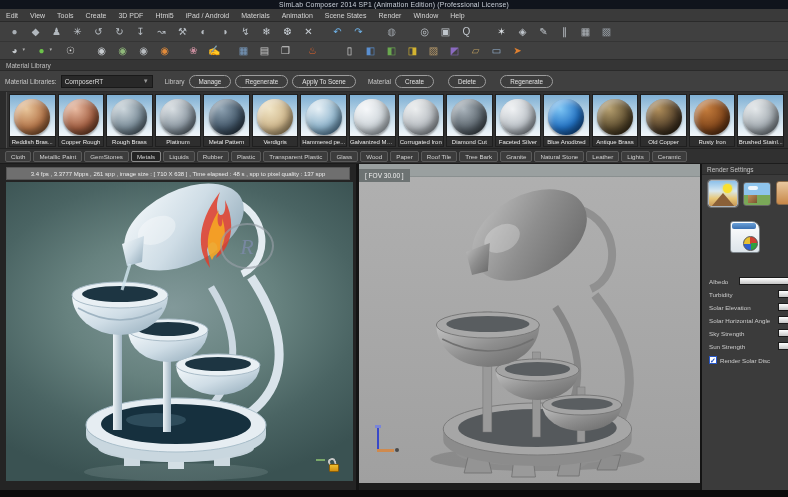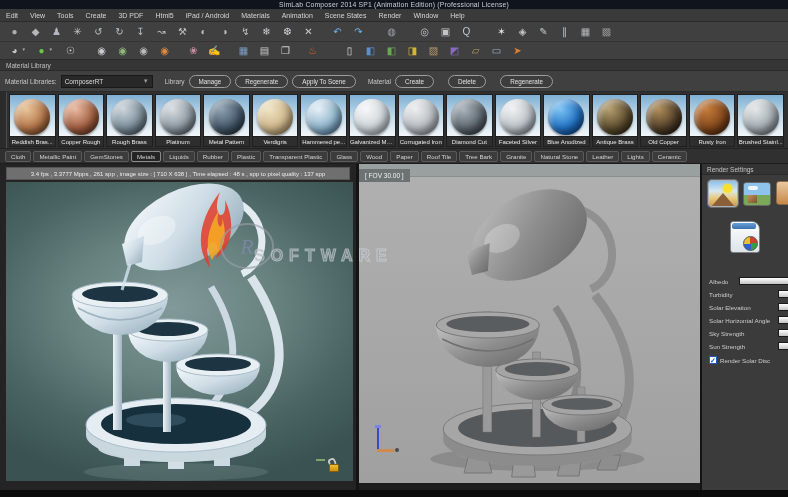--- a/index.html
+++ b/index.html
@@ -627,20 +627,19 @@
         <span class="chklabel">Render Solar Disc</span>
       </div>
     </div>
 
     <div class="wm">
       <svg class="wm-flame" viewBox="0 0 40 80">
         <path d="M18 78 C 2 56, 8 28, 28 2 C 18 28, 36 34, 33 10 C 44 32, 40 58, 24 68 C 30 52, 18 46, 15 60 Z" fill="#e23d2a" opacity="0.85"></path>
         <path d="M20 70 C 12 56, 16 38, 27 20 C 22 38, 32 42, 30 28 C 36 44, 32 60, 22 66 Z" fill="#f5a623" opacity="0.9"></path>
       </svg>
       <div class="wm-circle">R</div>
-      <div class="wm-sub">SOFTWARE</div>
     </div>
 
   </div>
 
   <div class="bottombar"></div>
 
 </div>
 
 </body></html>

